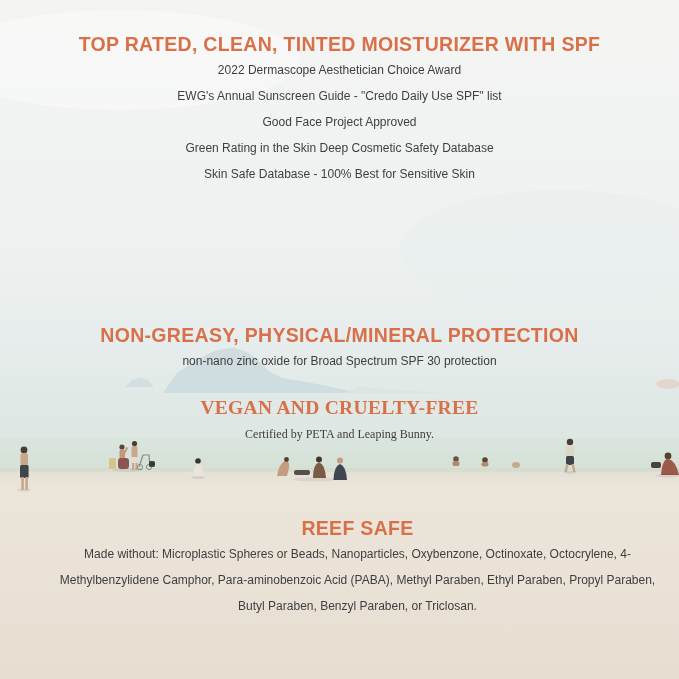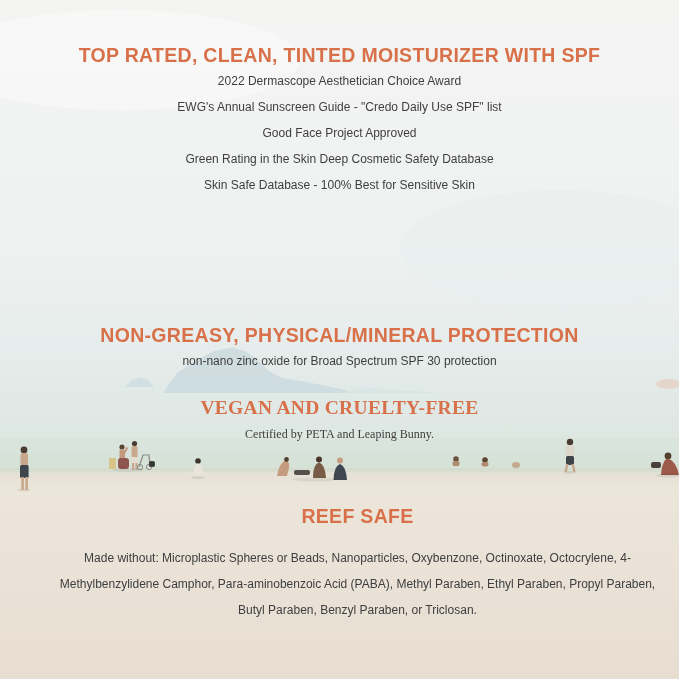--- a/index.html
+++ b/index.html
@@ -52,26 +52,26 @@
     line-height: 26px;
   }
   .benefit-line, .benefit-paragraph {
     color: #3e3e3e;
     font-size: 12px;
     font-weight: 400;
     line-height: 26px;
   }
   .benefit-paragraph {
     max-width: 606px;
-    margin: 16px auto;
+    margin: 0 auto;
   }
-  .section-1 { top: 42px; }
+  .section-1 { top: 31px; }
   .section-2 { top: 281px; margin-top: 41px; }
   .section-3 { top: 395px; font-family: Liberation Serif, serif; }
-  .section-4 { top: 503px; padding-left: 36px; }
+  .section-4 { top: 515px; padding-left: 36px; }
 </style>
 </head>
 <body>
 
 <div class="canvas">
 
   <svg class="scene" width="679" height="679" viewBox="0 0 679 679" aria-hidden="true">
 
     <ellipse cx="120" cy="60" rx="180" ry="50" fill="#ffffff" opacity="0.35"></ellipse>
     <ellipse cx="560" cy="250" rx="160" ry="60" fill="#e7edee" opacity="0.5"></ellipse>

